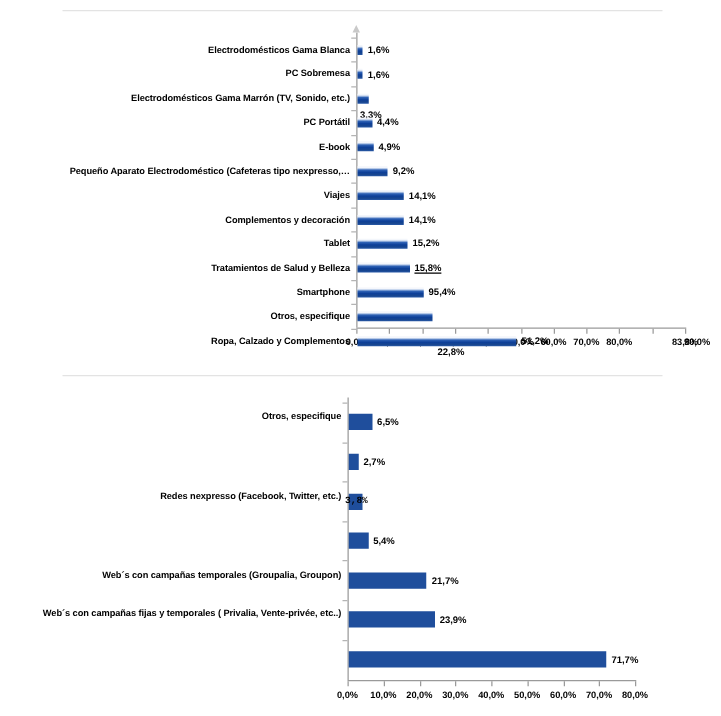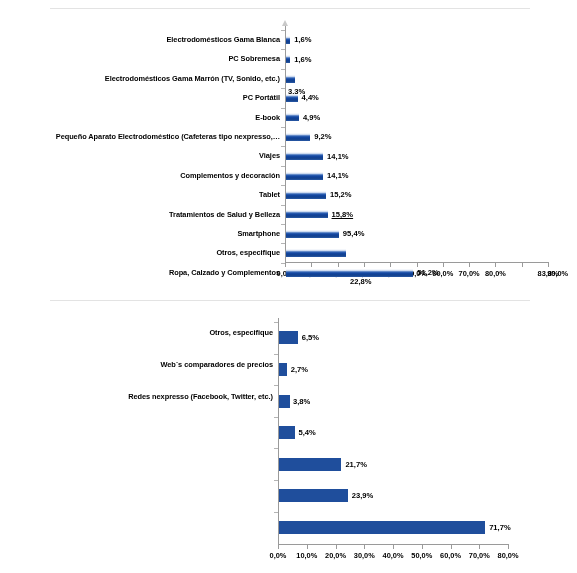--- a/index.html
+++ b/index.html
@@ -245,34 +245,35 @@
         <div class="x-tick-label" style="left: 436.5px; top: 233px; width: 28px;">60,0%</div>
         <div class="tick" style="left: 479px; top: 227px;"></div>
         <div class="x-tick-label" style="left: 465.25px; top: 233px; width: 28px;">70,0%</div>
         <div class="tick" style="left: 508px; top: 227px;"></div>
         <div class="x-tick-label" style="left: 494px; top: 233px; width: 28px;">80,0%</div>
         <div class="tick-y" style="left: 274px; top: 4px;"></div>
         <div class="cat-label wrap" style="right: 304px; width: 270px; top: 10.4px;">Otros, especifique</div>
         <div class="bar" style="left: 279px; top: 13.3px; width: 18.6875px; height: 13px;"></div>
         <div class="bar-value" style="left: 301.688px; top: 15.3px;">6,5%</div>
         <div class="tick-y" style="left: 274px; top: 36px;"></div>
-        <div class="cat-label wrap" style="right: 304px; width: 270px; top: 42px;">Web´s comparadores de precios</div>
         <div class="bar" style="left: 279px; top: 44.9px; width: 7.7625px; height: 13px;"></div>
         <div class="bar-value" style="left: 290.762px; top: 46.9px;">2,7%</div>
         <div class="tick-y" style="left: 274px; top: 67px;"></div>
         <div class="cat-label wrap" style="right: 304px; width: 270px; top: 73.6px;">Redes nexpresso (Facebook, Twitter, etc.)</div>
         <div class="bar" style="left: 279px; top: 76.5px; width: 10.925px; height: 13px;"></div>
-        <div class="bar-value" style="left: 293px; top: 78.5px;">3,8%</div>
+        <div class="bar-value" style="left: 276px; top: 78.5px; font-family: Liberation Mono, monospace;">3,8%</div>
         <div class="tick-y" style="left: 274px; top: 99px;"></div>
         <div class="bar" style="left: 279px; top: 108.1px; width: 15.525px; height: 13px;"></div>
         <div class="bar-value" style="left: 298.525px; top: 110.1px;">5,4%</div>
         <div class="tick-y" style="left: 274px; top: 130px;"></div>
+        <div class="cat-label wrap" style="right: 304px; width: 270px; top: 136.8px;">Web´s con campañas temporales (Groupalia, Groupon)</div>
         <div class="bar" style="left: 279px; top: 139.7px; width: 62.3875px; height: 13px;"></div>
         <div class="bar-value" style="left: 345.387px; top: 141.7px;">21,7%</div>
         <div class="tick-y" style="left: 274px; top: 162px;"></div>
+        <div class="cat-label wrap" style="right: 304px; width: 270px; top: 168.4px;">Web´s con campañas fijas y temporales ( Privalia, Vente-privée, etc..)</div>
         <div class="bar" style="left: 279px; top: 171.3px; width: 68.7125px; height: 13px;"></div>
         <div class="bar-value" style="left: 351.712px; top: 173.3px;">23,9%</div>
         <div class="tick-y" style="left: 274px; top: 194px;"></div>
         <div class="bar" style="left: 279px; top: 202.9px; width: 206.137px; height: 13px;"></div>
         <div class="bar-value" style="left: 489.137px; top: 204.9px;">71,7%</div>
       </div>
   </div>
 
 </div>
 

